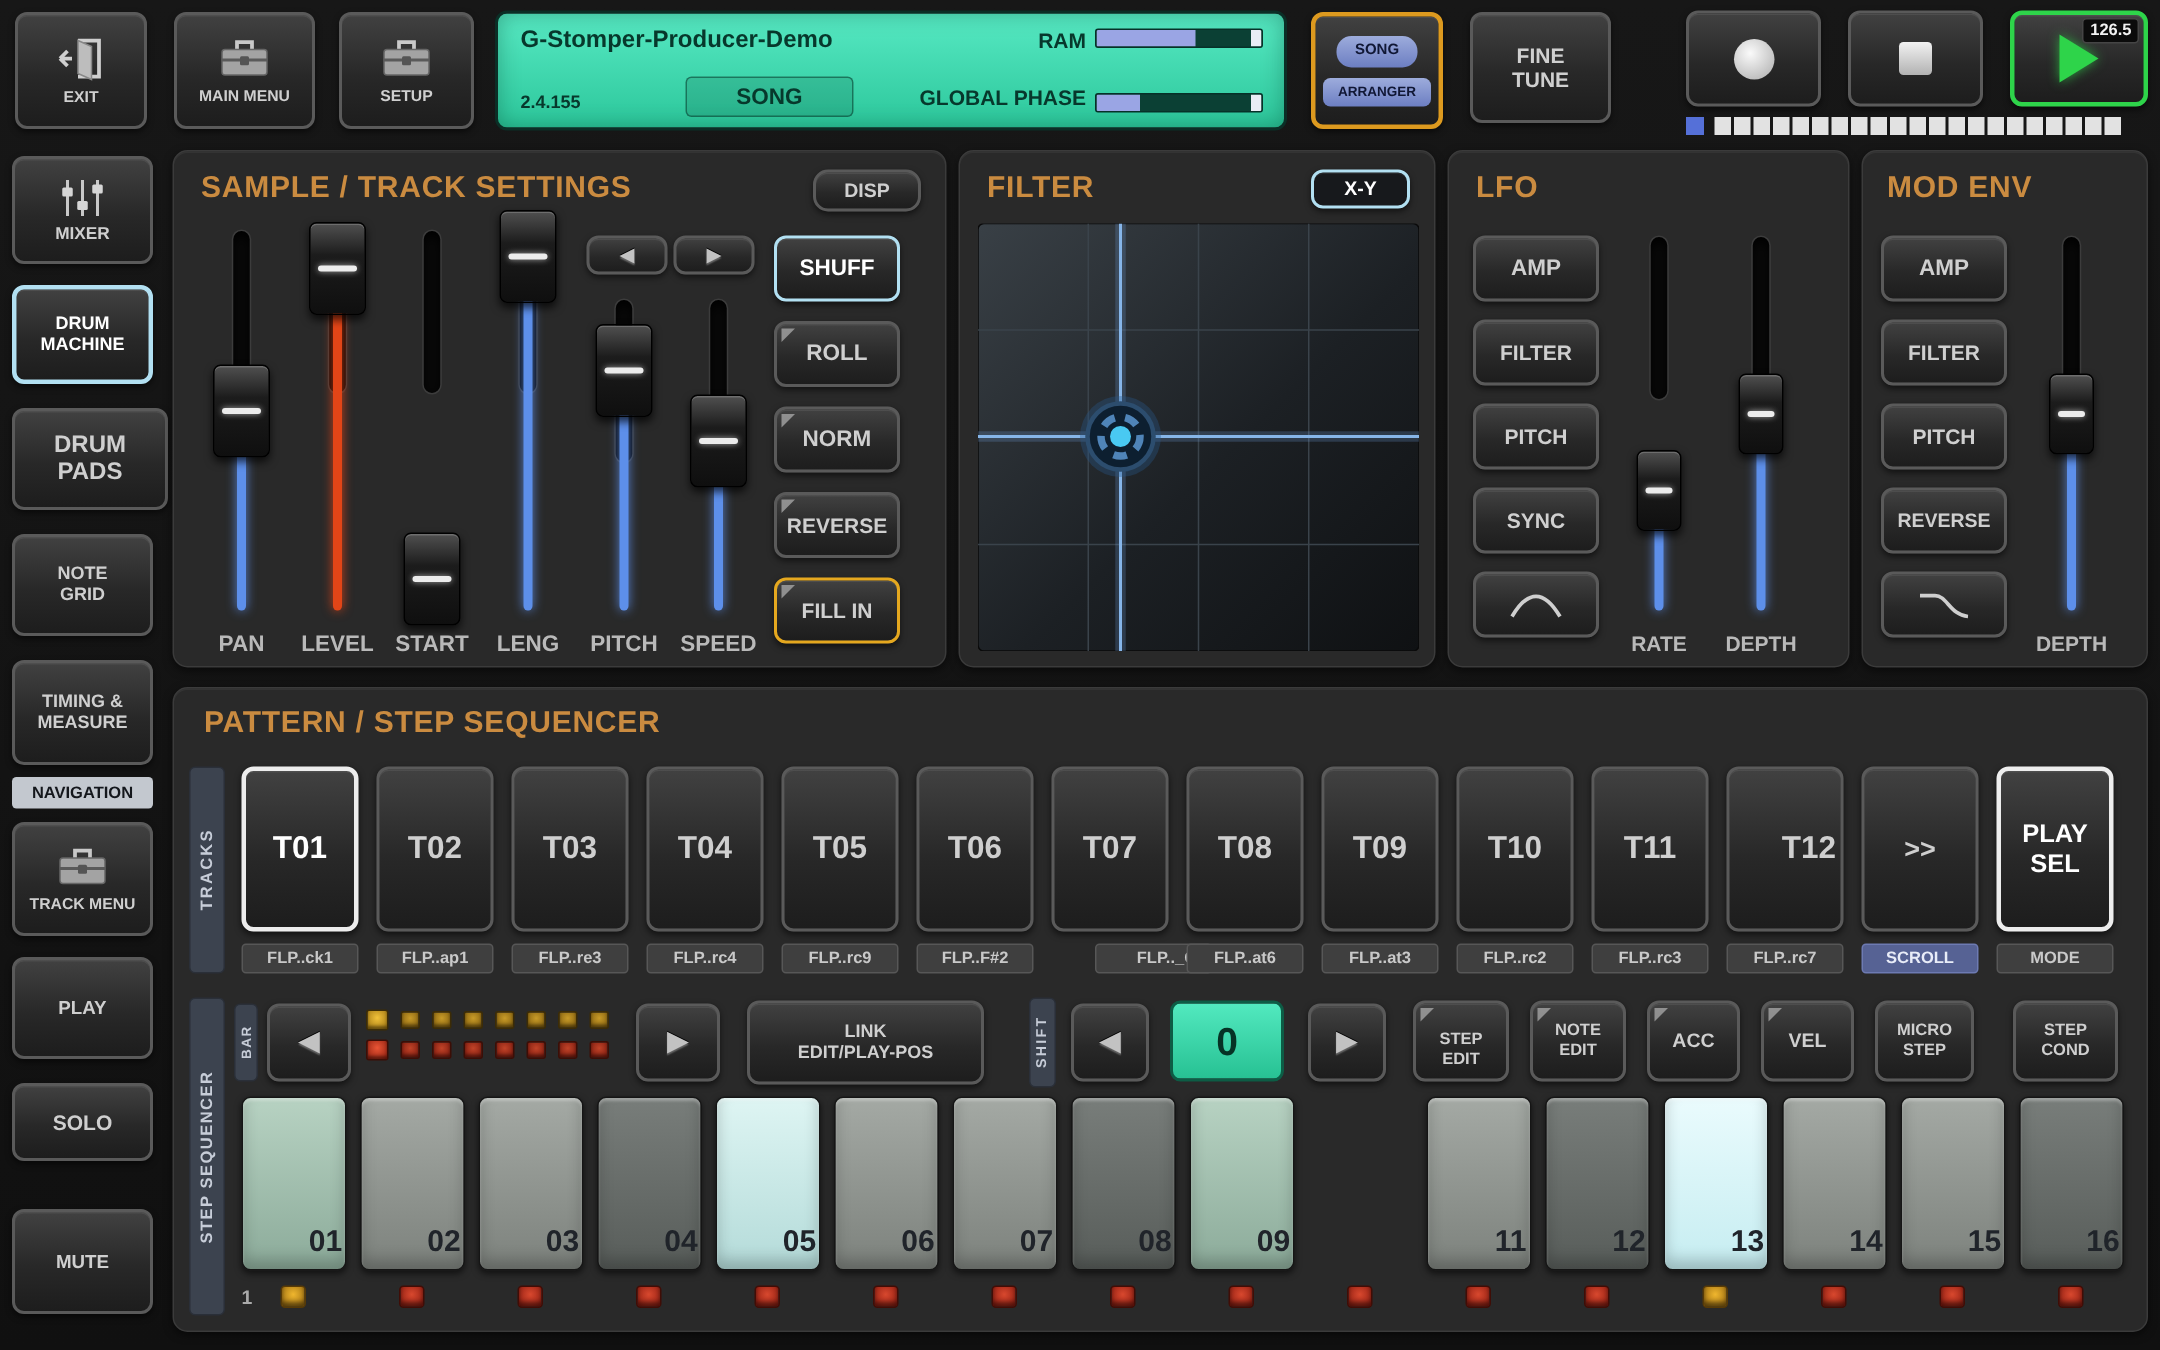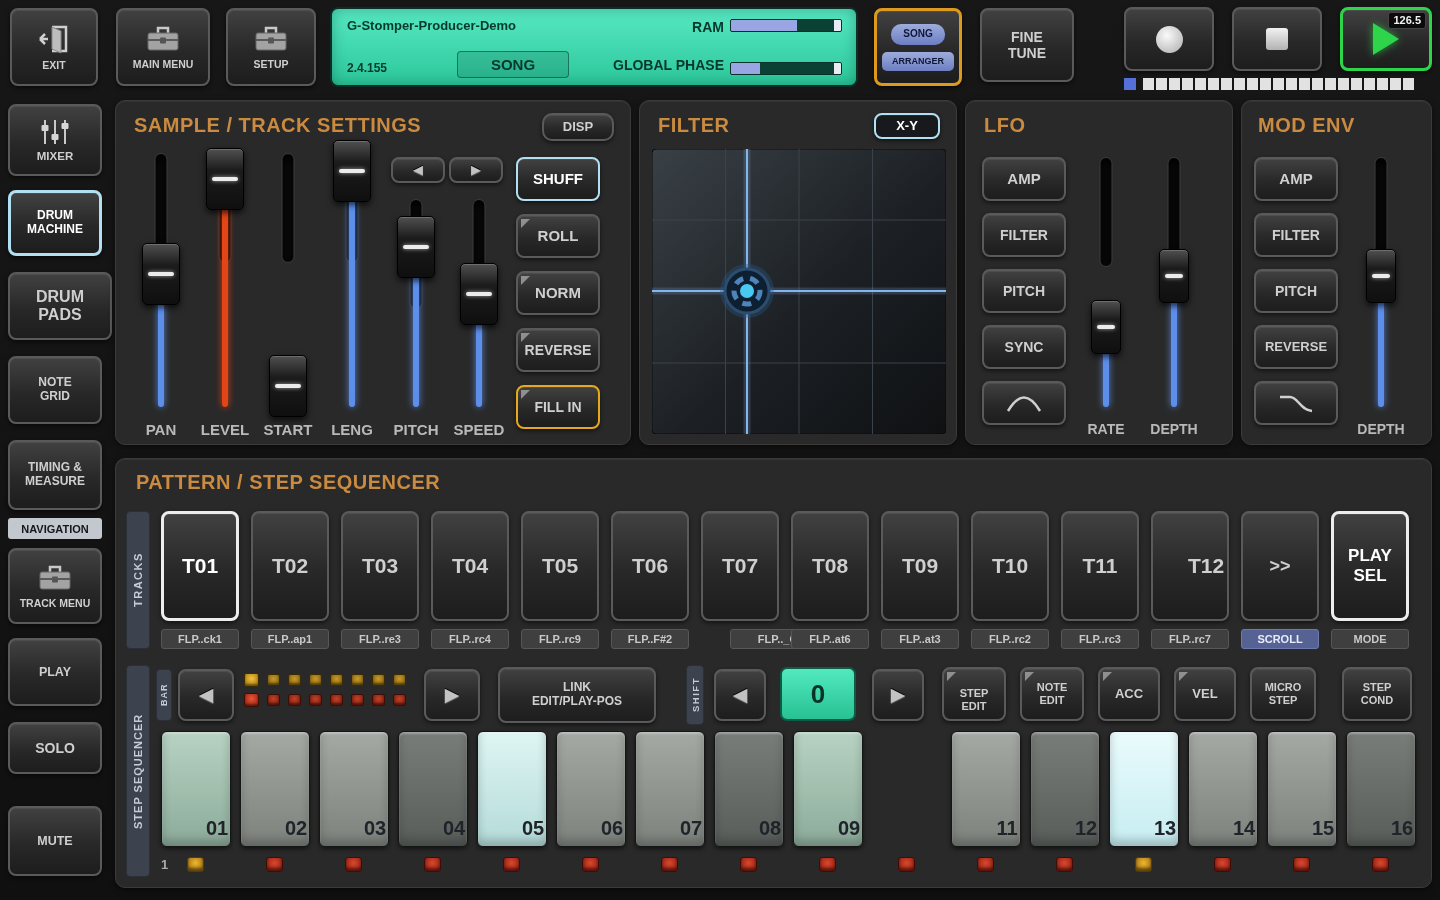--- a/index.html
+++ b/index.html
@@ -151,21 +151,21 @@
         <path d="M14 9 v-5 h10 v5" fill="none" stroke="#c9c9c9" stroke-width="2.5"></path>
         <rect x="4" y="9" width="30" height="17" rx="2" fill="#a3a3a3" stroke="#666"></rect>
         <line x1="4" y1="16" x2="34" y2="16" stroke="#5a5a5a" stroke-width="2"></line>
         <rect x="16" y="13.5" width="6" height="6" rx="1" fill="#555"></rect>
       </svg>
     </span>
     <span style="margin-top:4px; font-size:10.5px;">SETUP</span>
   </div>
 
   <div class="lcd">
-    <div class="t" style="left:15px; top:9px; font-size:13px;">G-Stomper-Producer-Demo</div>
+    <div class="t" style="left:15px; top:9px; font-size:16px;">G-Stomper-Producer-Demo</div>
     <div class="t" style="right:132px; top:10px; font-size:14px;">RAM</div>
     <div class="lcd-bar" style="right:14px; top:10px;">
       <div class="fill" style="width:60%;"></div>
         <div class="cap"></div>
     </div>
     <div class="t" style="left:15px; bottom:10px; font-size:12px;">2.4.155</div>
     <div class="lcd-mode">SONG</div>
     <div class="t" style="right:132px; bottom:12px; font-size:14px;">GLOBAL PHASE</div>
     <div class="lcd-bar" style="right:14px; bottom:10px;">
       <div class="fill" style="width:26%;"></div>

